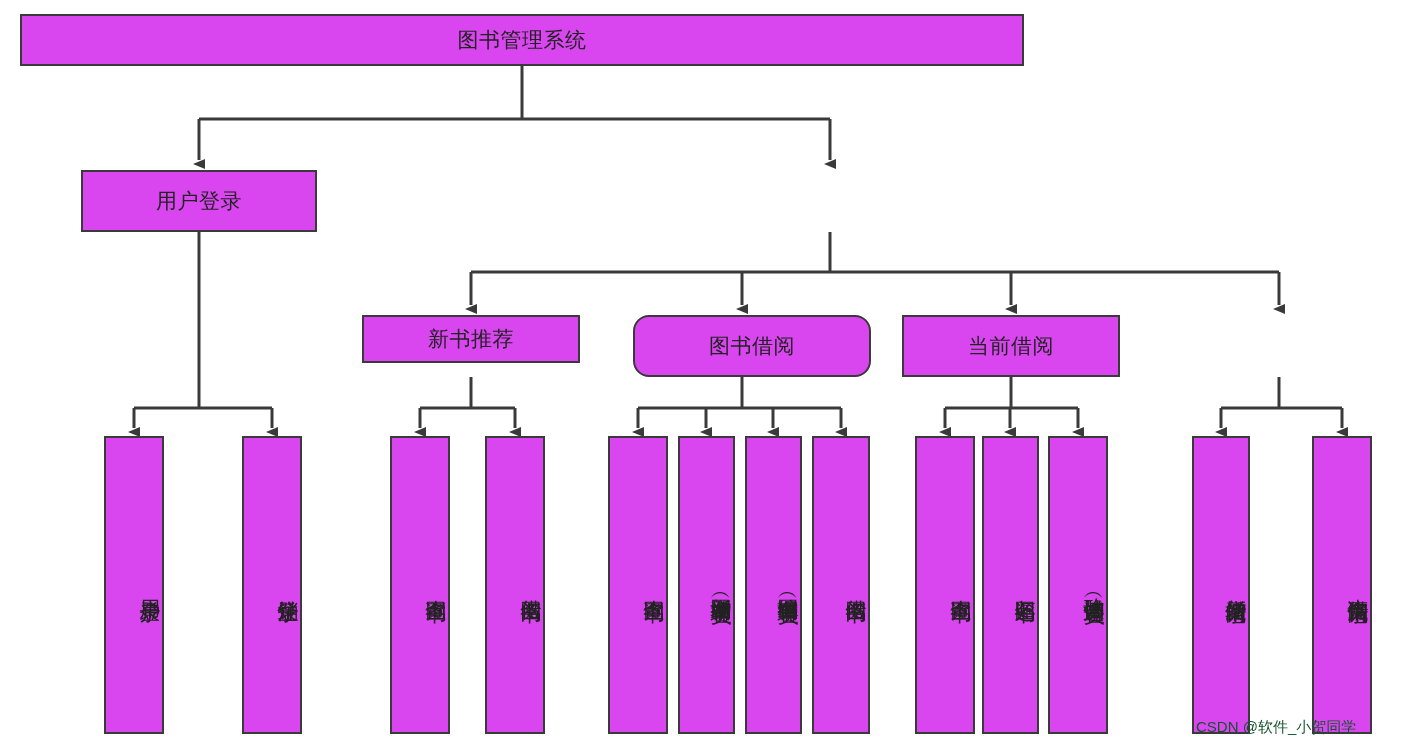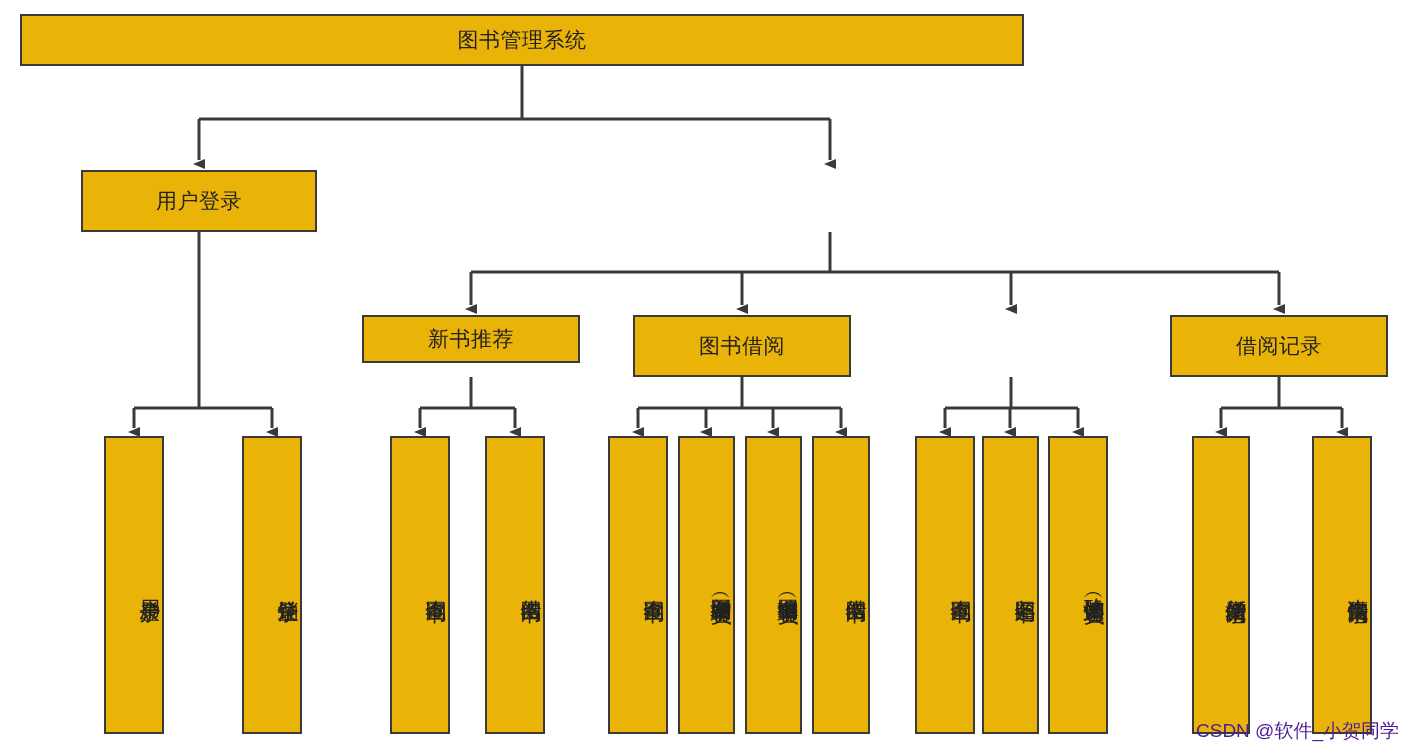--- a/index.html
+++ b/index.html
@@ -22,21 +22,21 @@
     left: 0;
     top: 0;
     width: 1405px;
     height: 747px;
     pointer-events: none;
   }
   .node {
     position: absolute;
     box-sizing: border-box;
     border: 2px solid #3a3a3a;
-    background: #eab308;
+    background: #d946ef;
     display: flex;
     align-items: center;
     justify-content: center;
     text-align: center;
     color: #222222;
     line-height: 1.18;
   }
   .node.horiz {
     font-size: 21px;
     letter-spacing: 0.5px;
@@ -51,22 +51,22 @@
     justify-content: center;
   }
   .node.vert .txt {
     writing-mode: vertical-rl;
     text-orientation: upright;
     display: block;
     white-space: normal;
   }
   .watermark {
     position: absolute;
-    color: #4c1d95;
-    font-size: 19px;
+    color: #14532d;
+    font-size: 15px;
     white-space: nowrap;
     user-select: none;
   }
 </style>
 </head>
 <body>
 
 <div id="canvas">
 
   <svg class="wires" viewBox="0 0 1405 747" xmlns="http://www.w3.org/2000/svg">
@@ -124,25 +124,25 @@
     <span class="txt">图书管理系统</span>
   </div>
 
   <div class="node horiz" style="left: 81px; top: 170px; width: 236px; height: 62px;">
     <span class="txt">用户登录</span>
   </div>
 
   <div class="node horiz" style="left: 362px; top: 315px; width: 218px; height: 48px;">
     <span class="txt">新书推荐</span>
   </div>
-  <div class="node horiz" style="left: 633px; top: 315px; width: 218px; height: 62px;">
+  <div class="node horiz" style="left: 633px; top: 315px; width: 238px; height: 62px; border-radius: 16px;">
     <span class="txt">图书借阅</span>
   </div>
-  <div class="node horiz" style="left: 1170px; top: 315px; width: 218px; height: 62px;">
-    <span class="txt">借阅记录</span>
+  <div class="node horiz" style="left: 902px; top: 315px; width: 218px; height: 62px;">
+    <span class="txt">当前借阅</span>
   </div>
 
   <div class="node vert" style="left: 104px; top: 436px; width: 60px; height: 298px;">
     <span class="txt">用户登录</span>
   </div>
   <div class="node vert" style="left: 242px; top: 436px; width: 60px; height: 298px;">
     <span class="txt">注销登录</span>
   </div>
   <div class="node vert" style="left: 390px; top: 436px; width: 60px; height: 298px;">
     <span class="txt">查询图书</span>

